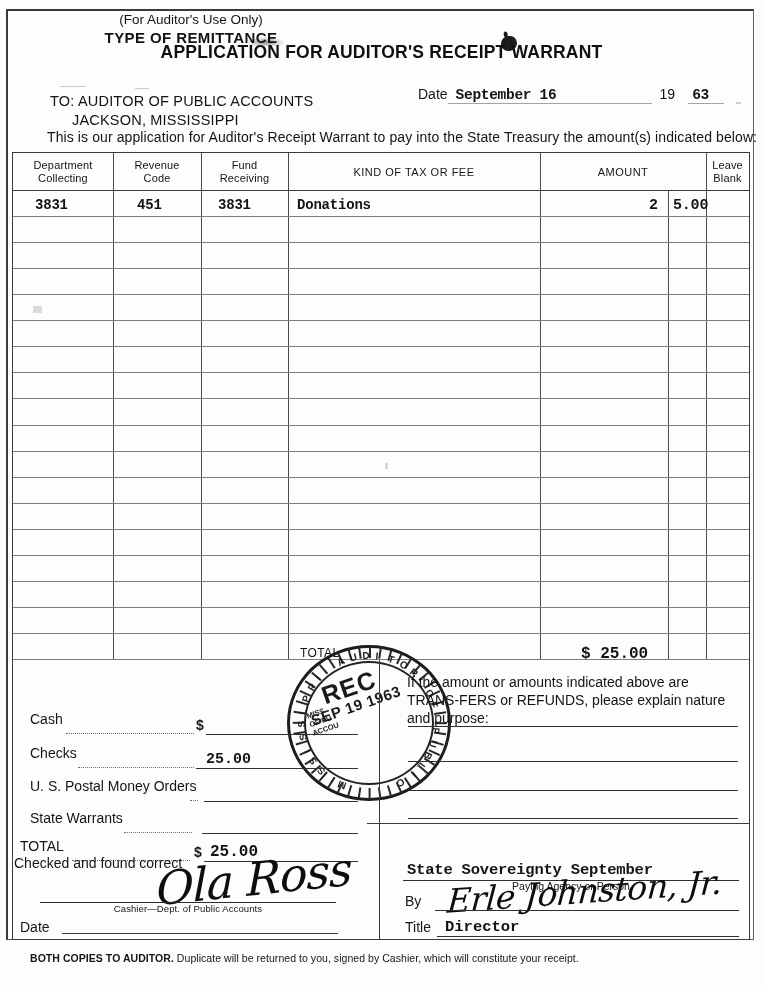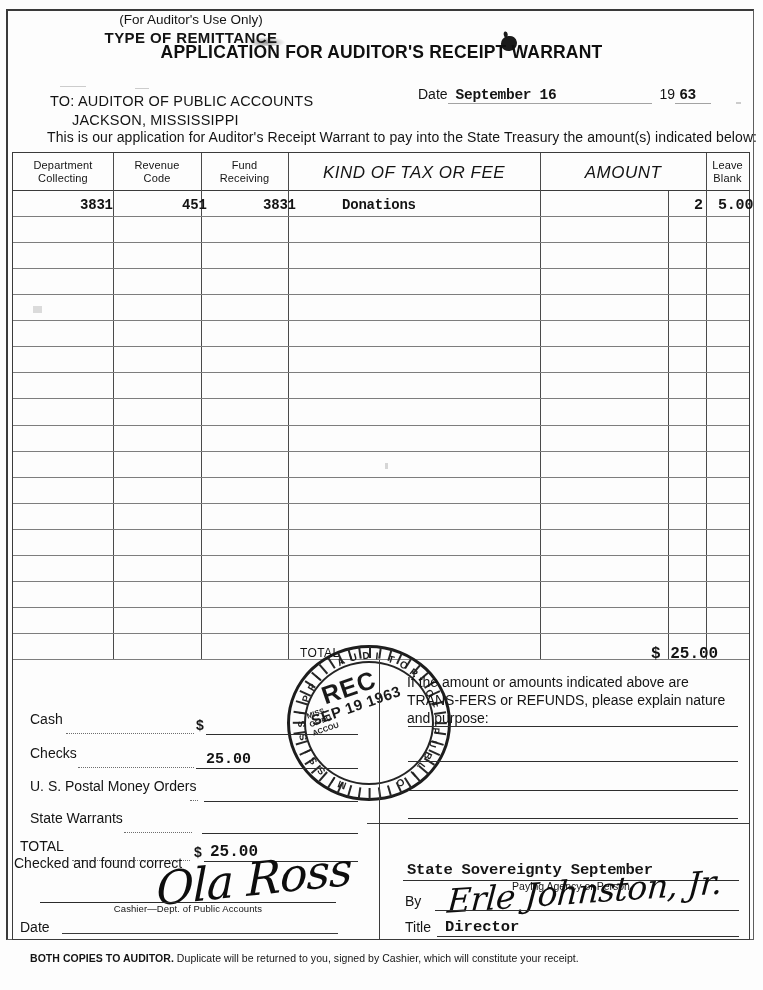--- a/index.html
+++ b/index.html
@@ -104,20 +104,21 @@
     width: 196px;
     text-align: left;
     padding-left: 8px;
     font-size: 14.5px;
   }
   #yr-pre { margin-left: 8px; font-size: 14px; }
   #year-val {
     width: 32px;
     padding-left: 4px;
     font-size: 14.5px;
+    margin-left: 13px;
   }
 
   #intro {
     position: absolute;
     left: 47px; top: 129px;
     font-size: 14px;
     letter-spacing: .1px;
   }
 
   
@@ -149,41 +150,40 @@
     position: absolute;
     top: 0; height: 38px;
     display: flex;
     align-items: center;
     justify-content: center;
     text-align: center;
     font-size: 11px;
     line-height: 13px;
     letter-spacing: .15px;
   }
-  .col-head.caps { font-size: 17px; letter-spacing: .5px; font-style: italic; }
+  .col-head.caps { font-size: 11px; letter-spacing: .5px; }
 
   .cell-typed {
     position: absolute;
     font-family: "Liberation Mono", monospace;
     font-weight: bold;
     font-size: 14px;
     color: #131313;
     letter-spacing: -0.2px;
-    margin-left: 45px;
   }
 
   #total-label {
     position: absolute;
     left: 300px; top: 646px;
     font-size: 12px;
     letter-spacing: .4px;
   }
   #total-amt {
     position: absolute;
-    left: 651px; top: 645px;
+    left: 581px; top: 645px;
     font-family: "Liberation Mono", monospace;
     font-weight: bold;
     font-size: 16px;
     letter-spacing: 0px;
   }
 
   
   #stamp {
     position: absolute;
     left: 274px; top: 492px;

